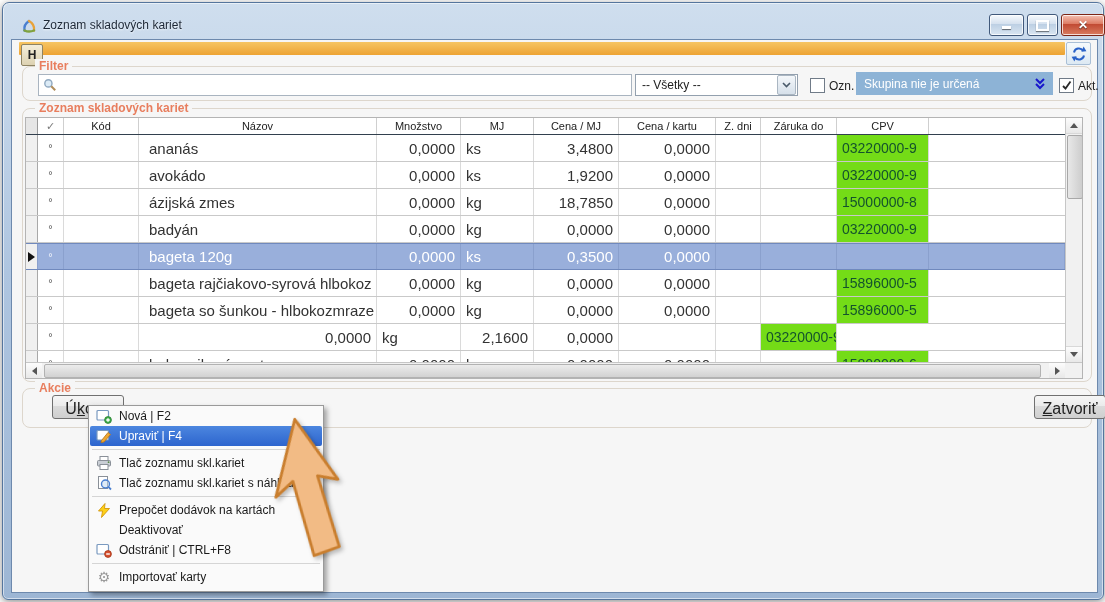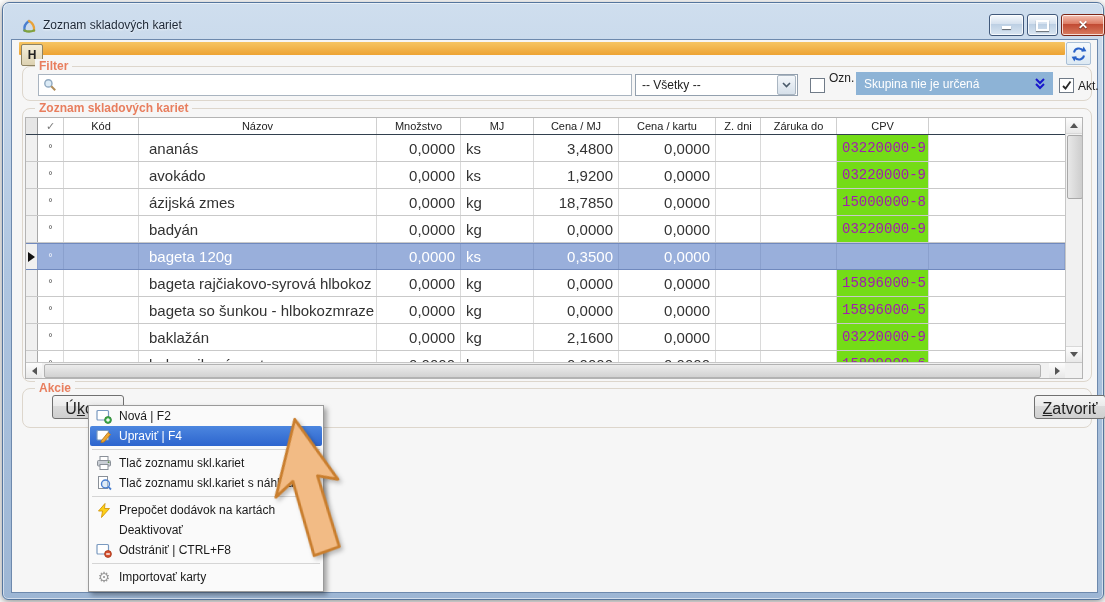--- a/index.html
+++ b/index.html
@@ -67,21 +67,21 @@
   .thead .hc.ind{background:#e6e6e6;border-right:1px solid #9a9a9a;}
   .thead .hc.check{color:#7a7a7a;}
   .thead .hc.fill{border-right:none;}
   .trow{height:27px;font-size:15px;color:#333;border-bottom:1px solid #c9c9c9;box-sizing:border-box;}
   .trow .c{display:flex;align-items:center;border-right:1px solid #dadada;overflow:hidden;white-space:nowrap;
            padding:0 5px;box-sizing:border-box;}
   .trow .c.ind{background:#f0f0f0;border-right:1px solid #a8a8a8;padding:0;justify-content:center;}
   .trow .c.mark{justify-content:center;color:#555;font-size:11px;padding:0;}
   .trow .c.nazov{padding-left:10px;}
   .trow .c.num{justify-content:flex-end;}
-  .trow .c.cpv.g{background:#74dc17;color:#a21caf;font-size:14px;font-family:Liberation Mono, monospace;}
+  .trow .c.cpv.g{background:#74dc17;color:#14532d;font-size:14px;}
   .trow .c.fill{border-right:none;}
   .trow.sel{background:#99afdb;color:#fff;border-top:1px solid #7089bd;border-bottom:1px solid #7089bd;}
   .trow.sel .c{border-right:1px solid #8aa0cd;}
   .trow.sel .c.ind{background:#f0f0f0;}
   .trow.sel .c.mark{color:#f2f5fb;}
   .row-arrow{width:0;height:0;border-top:5px solid transparent;border-bottom:5px solid transparent;border-left:7px solid #111;}
   .partial-clip{height:12px;overflow:hidden;}
   
   .vscroll{width:17px;background:#f1f1f1;border-left:1px solid #c6c6c6;position:relative;box-sizing:border-box;}
   .sbtn{position:absolute;left:0;width:16px;height:15px;display:flex;align-items:center;justify-content:center;
@@ -170,21 +170,21 @@
       </div>
       <div class="dropdown">
         <span class="dd-text">-- Všetky --</span>
         <span class="dd-btn">
           <svg width="9" height="6" viewBox="0 0 9 6">
             <polyline points="1,1 4.5,4.5 8,1" fill="none" stroke="#4a5a6a" stroke-width="1.6"></polyline>
           </svg>
         </span>
       </div>
       <div class="checkbox" style="left:787px;top:11px;"></div>
-      <div class="cb-label" style="left:806px;top:4px;">Ozn.</div>
+      <div class="cb-label" style="left:806px;top:12px;">Ozn.</div>
       <div class="group-panel">
         <span class="gp-text">Skupina nie je určená</span>
         <svg width="12" height="12" viewBox="0 0 12 12">
           <polyline points="2,1 6,5 10,1" fill="none" stroke="#1818cc" stroke-width="2"></polyline>
           <polyline points="2,6 6,10 10,6" fill="none" stroke="#1818cc" stroke-width="2"></polyline>
         </svg>
       </div>
       <div class="checkbox" style="left:1036px;top:11px;">
         <svg width="11" height="11" viewBox="0 0 11 11">
           <polyline points="2,6 4.5,8.5 9.5,1.5" fill="none" stroke="#2a2a2a" stroke-width="1.8"></polyline>
@@ -318,21 +318,20 @@
               <div class="c"></div>
               <div class="c"></div>
               <div class="c cpv g">15896000-5</div>
               <div class="c fill"></div>
             </div>
 
             <div class="trow gridcols">
               <div class="c ind"></div>
               <div class="c mark">°</div>
               <div class="c"></div>
-              <div class="c nazov">baklažán</div>
               <div class="c num">0,0000</div>
               <div class="c">kg</div>
               <div class="c num">2,1600</div>
               <div class="c num">0,0000</div>
               <div class="c"></div>
               <div class="c"></div>
               <div class="c cpv g">03220000-9</div>
               <div class="c fill"></div>
             </div>
 

